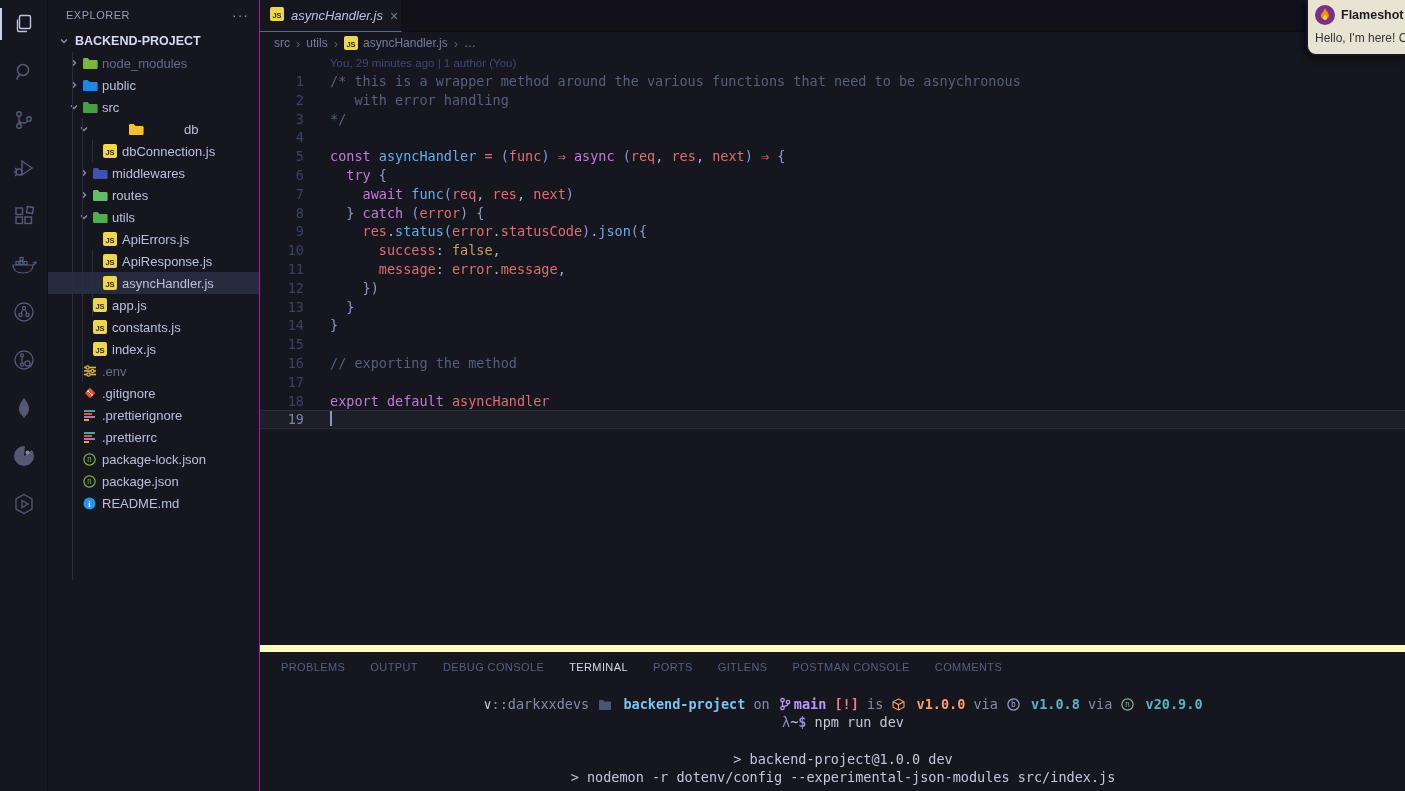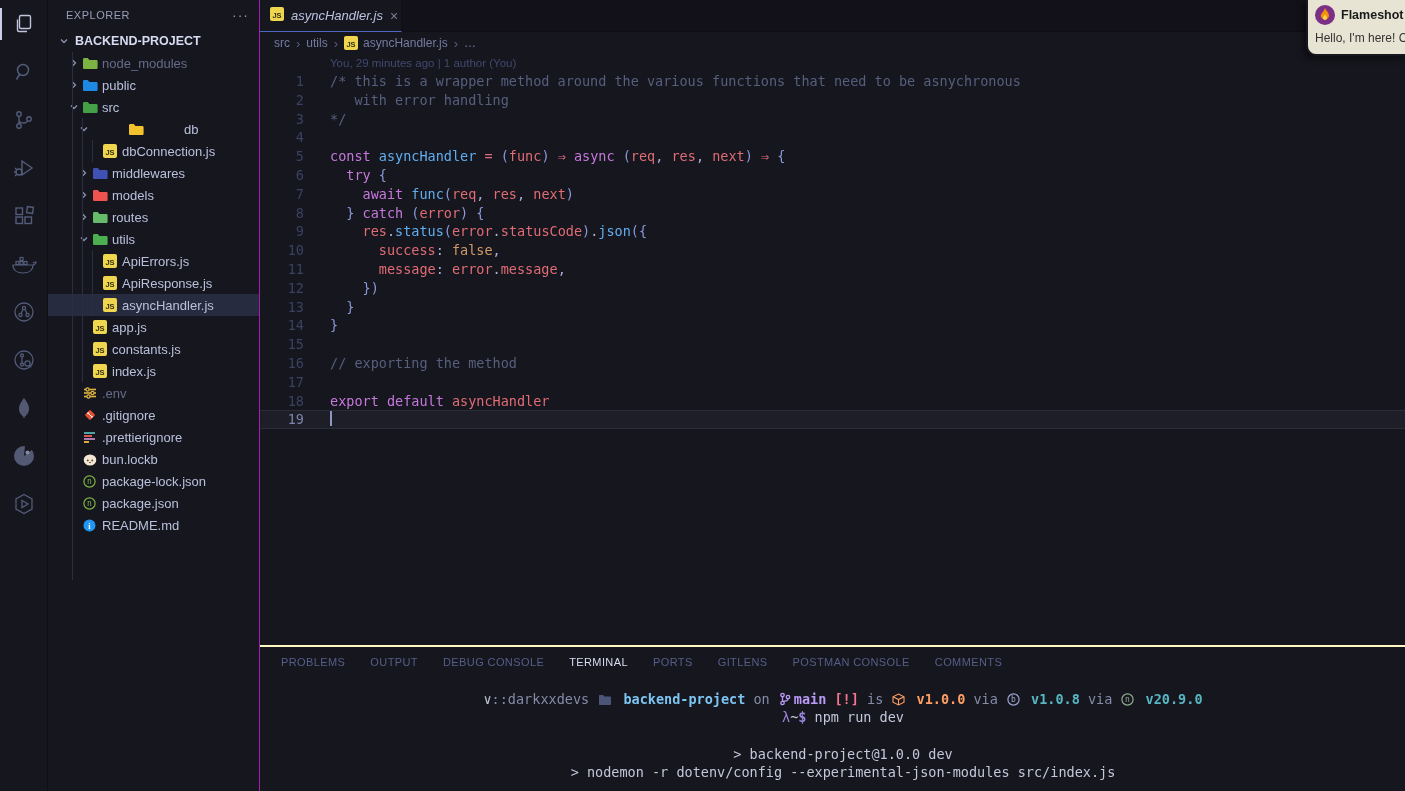--- a/index.html
+++ b/index.html
@@ -53,21 +53,21 @@
   .code-line .ln { width:44px; text-align:right; color:#3b4261; flex-shrink:0; user-select:none; }
   .code-line .txt { padding-left:26px; }
   .code-line.active { background:rgba(195,200,255,0.045); }
   .code-line.active::before { content:""; position:absolute; inset:0; border-top:1px solid rgba(140,150,200,0.12); border-bottom:1px solid rgba(140,150,200,0.12); }
   .code-line.active .ln { color:#7d84ac; }
   .cursor { display:inline-block; width:1.5px; height:15px; background:#8d95c0; vertical-align:-2px; }
   .tk-cm{color:#565f7e} .tk-kw{color:#c678dd} .tk-fn{color:#61aeee} .tk-vr{color:#e06c75}
   .tk-or{color:#d19a66} .tk-pn{color:#8a98d8} .tk-op{color:#df6b7f} .tk-df{color:#a9b1d6}
 
   
-  .panel { height:146px; border-top:2px solid #fef9c3; background:#16161e; }
+  .panel { height:146px; border-top:7px solid #fef9c3; background:#16161e; }
   .panel-tabs { height:30px; display:flex; align-items:center; gap:25px; padding-left:21px;
     font-size:11px; letter-spacing:.4px; color:#565f89; }
   .panel-tab { cursor:pointer; }
   .panel-tab.active { color:#d8dcef; }
   .terminal { padding:13px 0 0 21px; font-family:"DejaVu Sans Mono", monospace; font-size:13.5px;text-align:center; }
   .term-line { height:18.3px; line-height:18.3px; white-space:pre; }
   .term-line .b { font-weight:bold; }
   .t-gray{color:#858ba8} .t-light{color:#c3c7da} .t-blue{color:#7dc4f2} .t-purple{color:#bb9af7}
   .t-red{color:#f7768e} .t-orange{color:#ff9e64} .t-cyan{color:#56b6c2} .t-lav{color:#9d86e0}
   .term-icon { display:inline-block; vertical-align:-2px; margin:0 3px 0 1px; }
@@ -264,33 +264,20 @@
           <span class="tlabel">middlewares</span>
         </div>
         <div class="tree-row" style="padding-left: 28px;">
           <span class="chev">
             <svg width="10" height="10" viewBox="0 0 10 10">
               <path d="M3.5 2 L6.5 5 L3.5 8" stroke="#8d93af" stroke-width="1.3" fill="none"></path>
             </svg>
           </span>
           <span class="ticon">
             <svg width="16" height="13" viewBox="0 0 16 13">
-              <path d="M1 2.4 C1 1.6 1.6 1 2.4 1 h3.4 l1.6 1.9 h6.9 c.8 0 1.3.6 1.3 1.3 v6.6 c0 .8-.6 1.3-1.3 1.3 H2.4 C1.6 12.1 1 11.5 1 10.8 Z" fill="#ef5350"></path>
-            </svg>
-          </span>
-          <span class="tlabel">models</span>
-        </div>
-        <div class="tree-row" style="padding-left: 28px;">
-          <span class="chev">
-            <svg width="10" height="10" viewBox="0 0 10 10">
-              <path d="M3.5 2 L6.5 5 L3.5 8" stroke="#8d93af" stroke-width="1.3" fill="none"></path>
-            </svg>
-          </span>
-          <span class="ticon">
-            <svg width="16" height="13" viewBox="0 0 16 13">
               <path d="M1 2.4 C1 1.6 1.6 1 2.4 1 h3.4 l1.6 1.9 h6.9 c.8 0 1.3.6 1.3 1.3 v6.6 c0 .8-.6 1.3-1.3 1.3 H2.4 C1.6 12.1 1 11.5 1 10.8 Z" fill="#66bb6a"></path>
             </svg>
           </span>
           <span class="tlabel">routes</span>
         </div>
         <div class="tree-row" style="padding-left: 28px;">
           <span class="chev">
             <svg width="10" height="10" viewBox="0 0 10 10">
               <path d="M2 3.5 L5 6.5 L8 3.5" stroke="#8d93af" stroke-width="1.3" fill="none"></path>
             </svg>
@@ -402,28 +389,30 @@
                 <line x1="1" y1="8" x2="12" y2="8" stroke="#bf85bf"></line>
                 <line x1="1" y1="11" x2="6" y2="11" stroke="#f7ba3e"></line>
               </g>
             </svg>
           </span>
           <span class="tlabel">.prettierignore</span>
         </div>
         <div class="tree-row" style="padding-left: 18px;">
           <span class="chev"></span>
           <span class="ticon">
-            <svg width="14" height="13" viewBox="0 0 14 13">
-              <ellipse cx="7" cy="7" rx="6.3" ry="5.6" fill="#f3e7d3"></ellipse>
-              <circle cx="4.8" cy="7.4" r=".9" fill="#4a3b2a"></circle>
-              <circle cx="9.2" cy="7.4" r=".9" fill="#4a3b2a"></circle>
-              <path d="M6 9.3 q1 .9 2 0" stroke="#4a3b2a" stroke-width=".8" fill="none"></path>
-            </svg>
-          </span>
-          <span class="tlabel">bun.lockb</span>
+            <svg width="13" height="13" viewBox="0 0 13 13">
+              <g stroke-width="1.8">
+                <line x1="1" y1="2" x2="12" y2="2" stroke="#56b3b4"></line>
+                <line x1="1" y1="5" x2="9" y2="5" stroke="#ea5e5e"></line>
+                <line x1="1" y1="8" x2="12" y2="8" stroke="#bf85bf"></line>
+                <line x1="1" y1="11" x2="6" y2="11" stroke="#f7ba3e"></line>
+              </g>
+            </svg>
+          </span>
+          <span class="tlabel">.prettierrc</span>
         </div>
         <div class="tree-row" style="padding-left: 18px;">
           <span class="chev"></span>
           <span class="ticon">
             <svg width="13" height="13" viewBox="0 0 13 13">
               <circle cx="6.5" cy="6.5" r="5.6" fill="none" stroke="#7cb342" stroke-width="1.2"></circle>
               <text x="6.5" y="9.4" font-size="8" text-anchor="middle" fill="#7cb342" font-family="DejaVu Sans Mono,monospace">n</text>
             </svg>
           </span>
           <span class="tlabel">package-lock.json</span>

